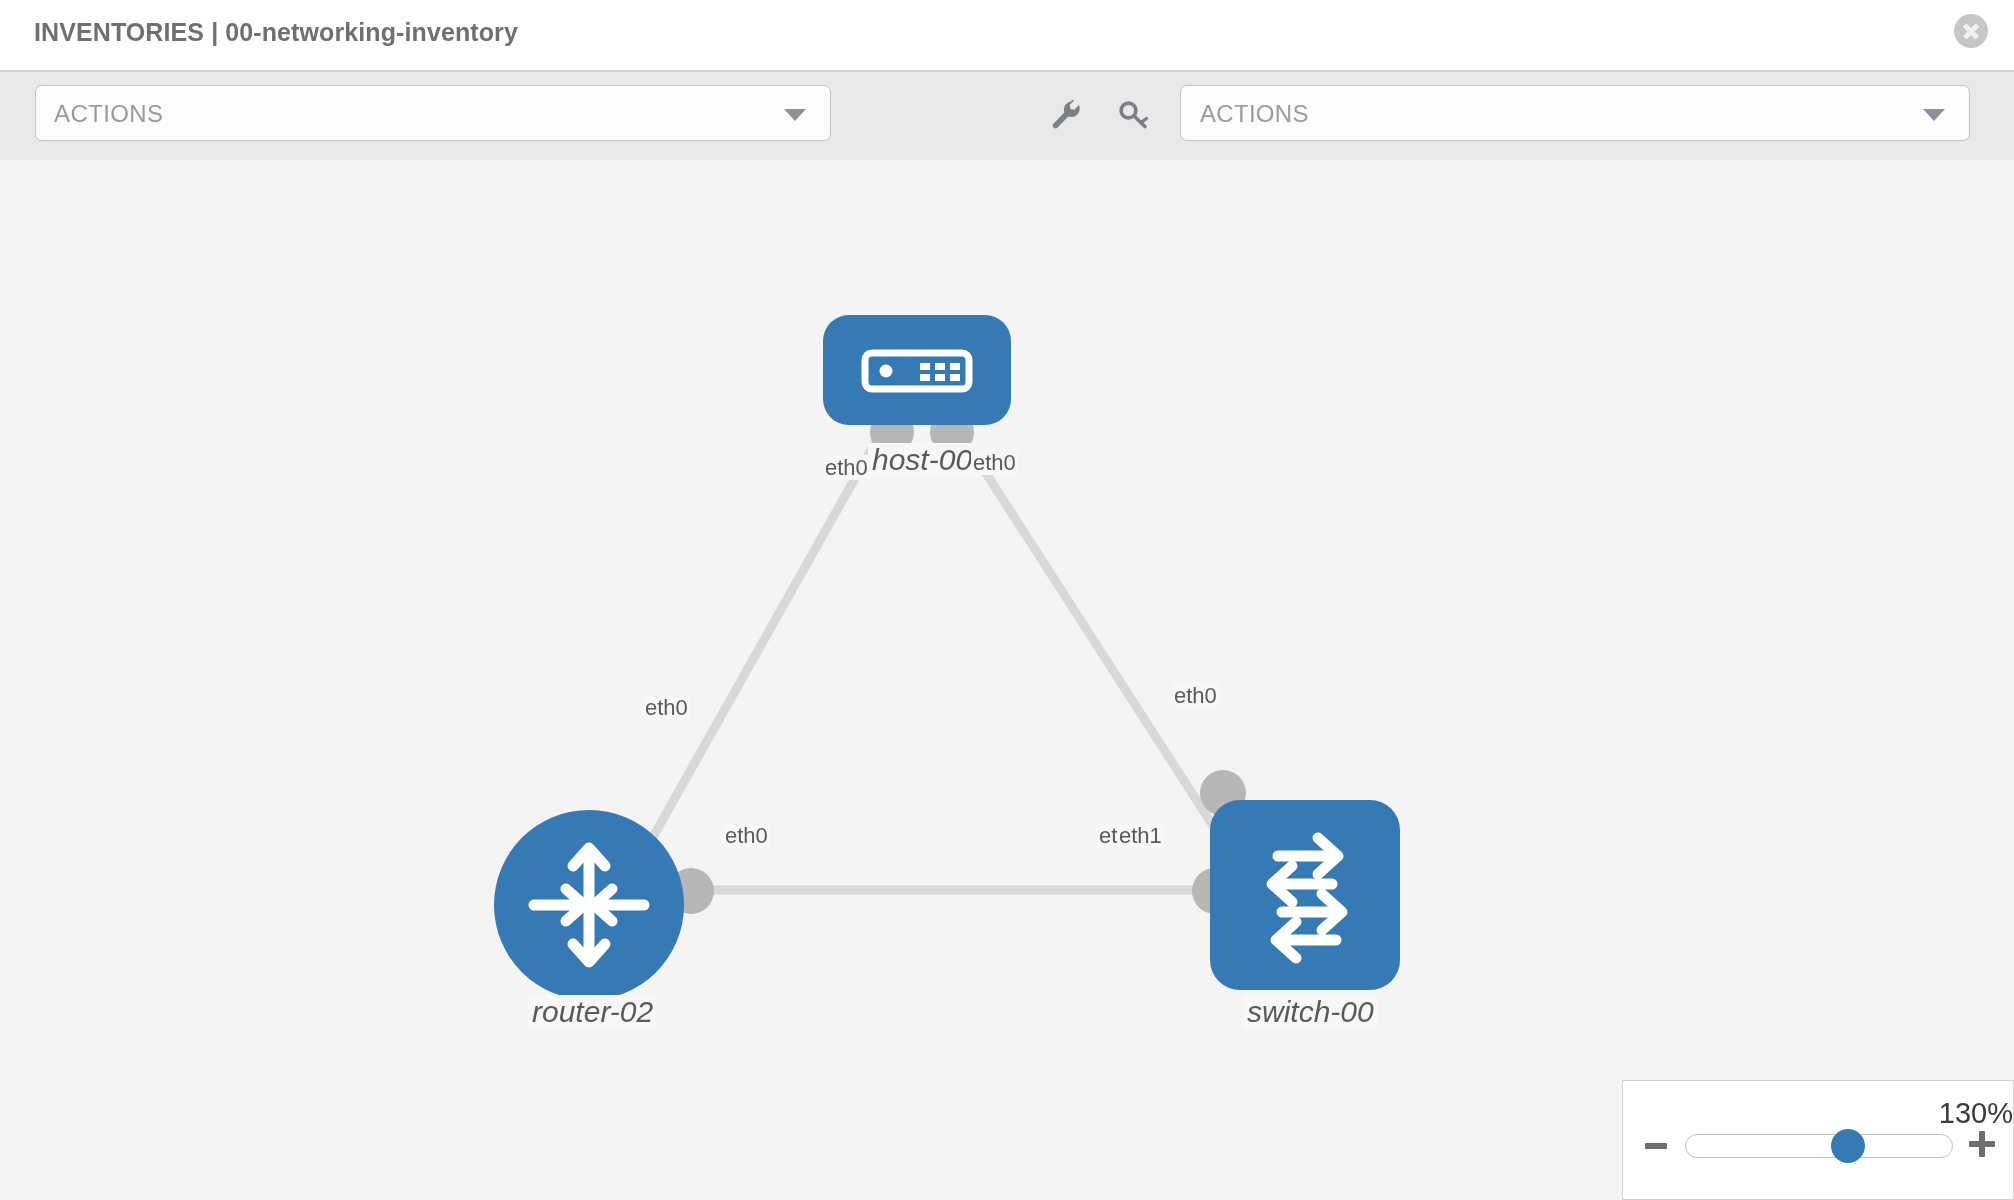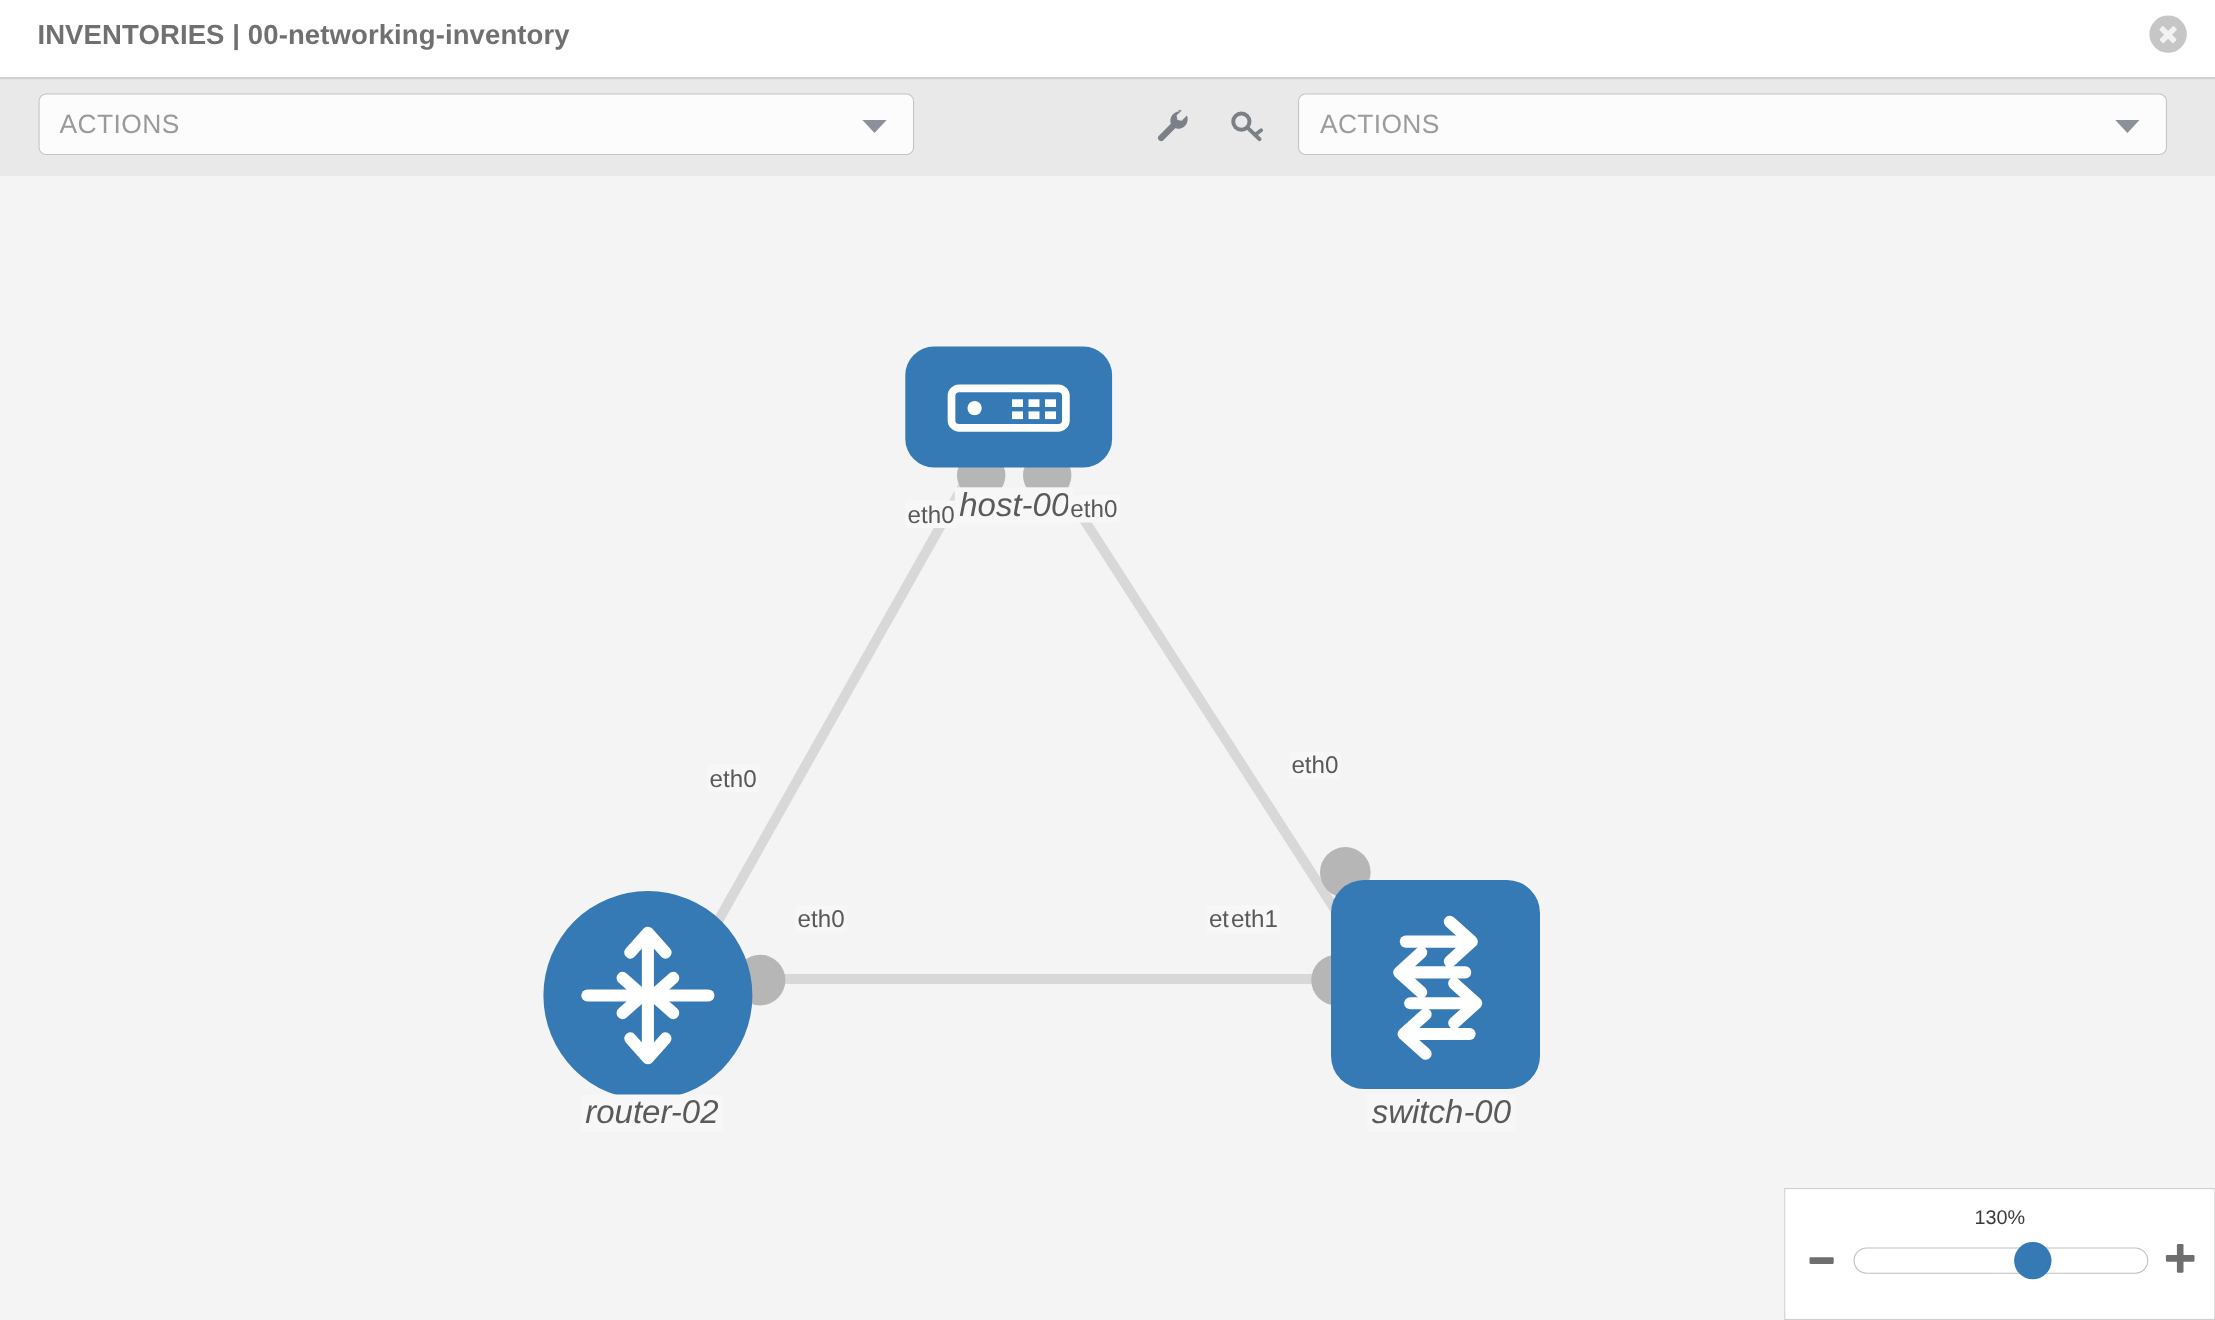--- a/index.html
+++ b/index.html
@@ -211,22 +211,22 @@
     background: #ffffff;
     border: 1.5px solid #d0d0d0;
     box-sizing: border-box;
     z-index: 20;
   }
   .zoom-pct {
     position: absolute;
     left: 0;
     top: 16px;
     width: 100%;
-    text-align: center;
-    font-size: 18px;
+    text-align: right;
+    font-size: 29px;
     color: #3a3a3a;
   }
   .zoom-minus, .zoom-plus {
     position: absolute;
     top: 50px;
     color: #6e6e6e;
     cursor: pointer;
     user-select: none;
   }
   .zoom-minus {

